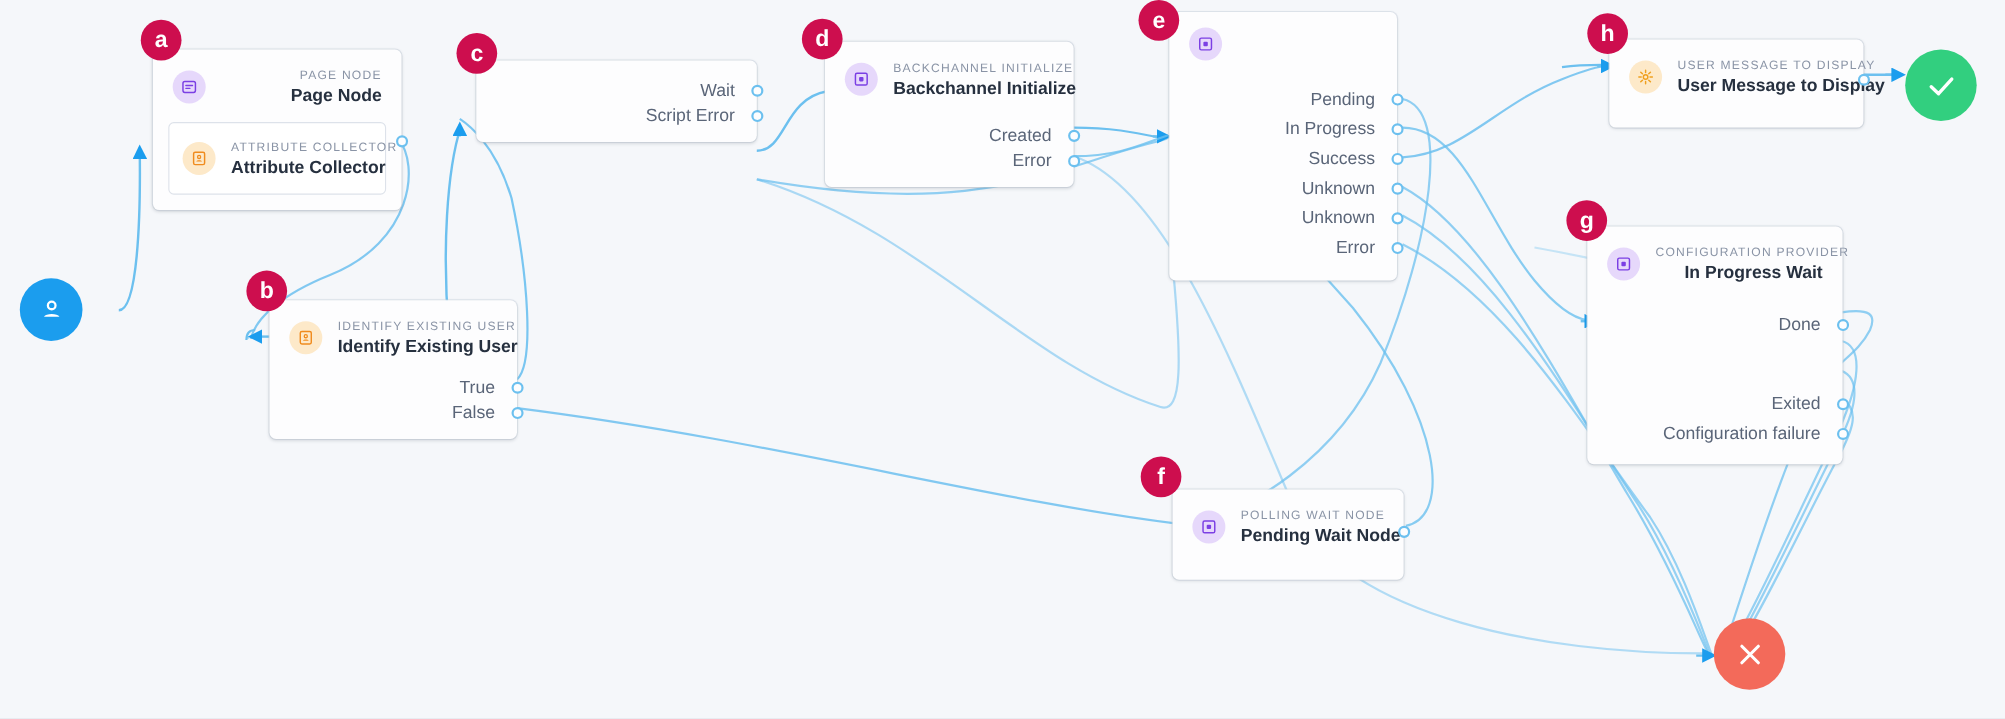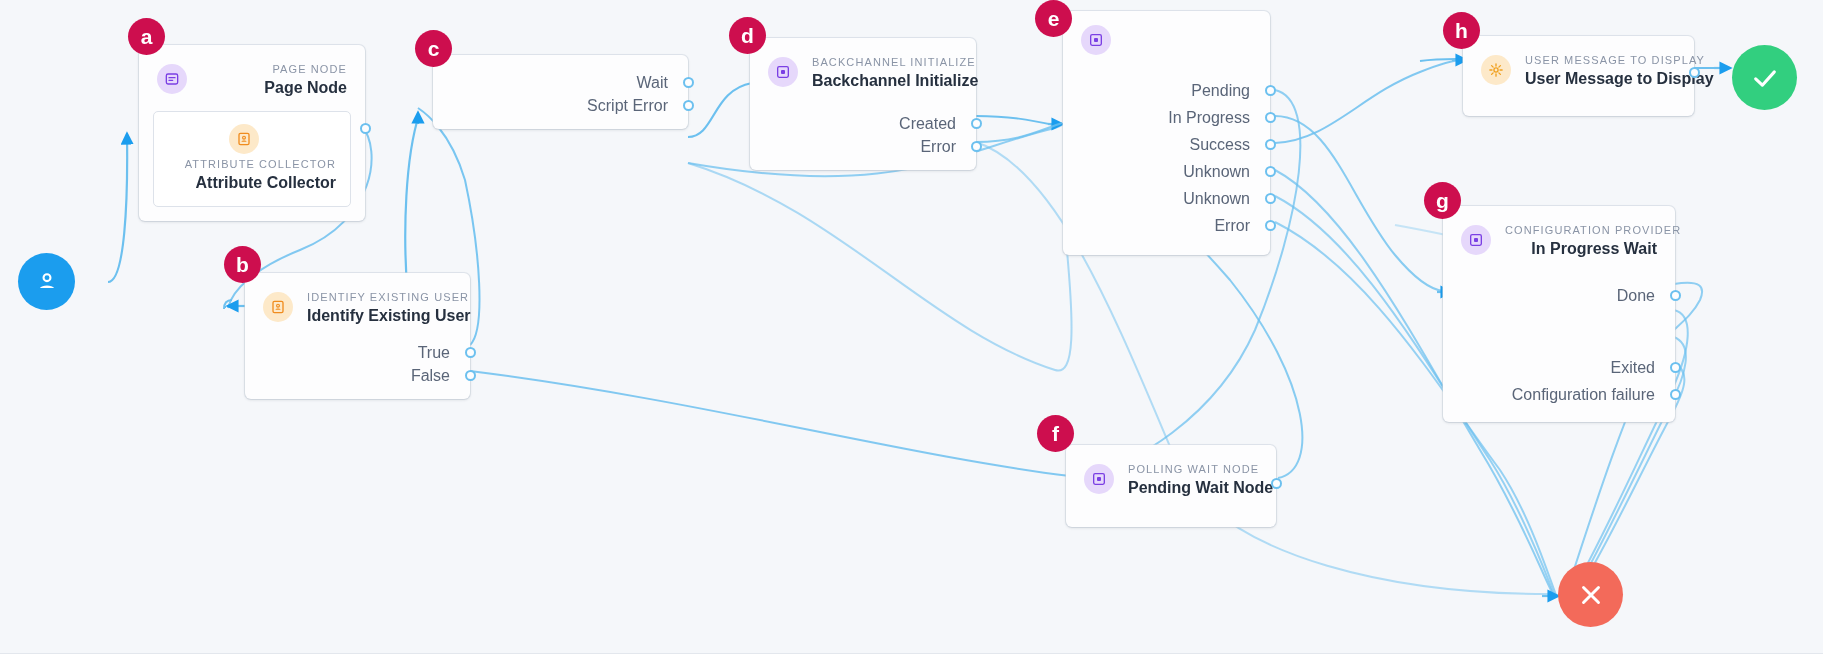--- a/index.html
+++ b/index.html
@@ -68,21 +68,21 @@
     overflow: hidden;
   }
 
   
   .subcard {
     margin: 2px 14px 14px 14px;
     border: 1px solid #dde2ea;
     border-radius: 5px;
     background: #fff;
   }
-  .subcard .node-head { padding: 12px 14px 12px 12px; flex-direction: column; }
+  .subcard .node-head { padding: 12px 14px 12px 12px; }
 
   
   .outputs { padding: 4px 0 12px 0; }
   .out-row {
     position: relative;
     height: 23px;
     line-height: 23px;
     text-align: right;
     padding-right: 20px;
     font-size: 16px;

